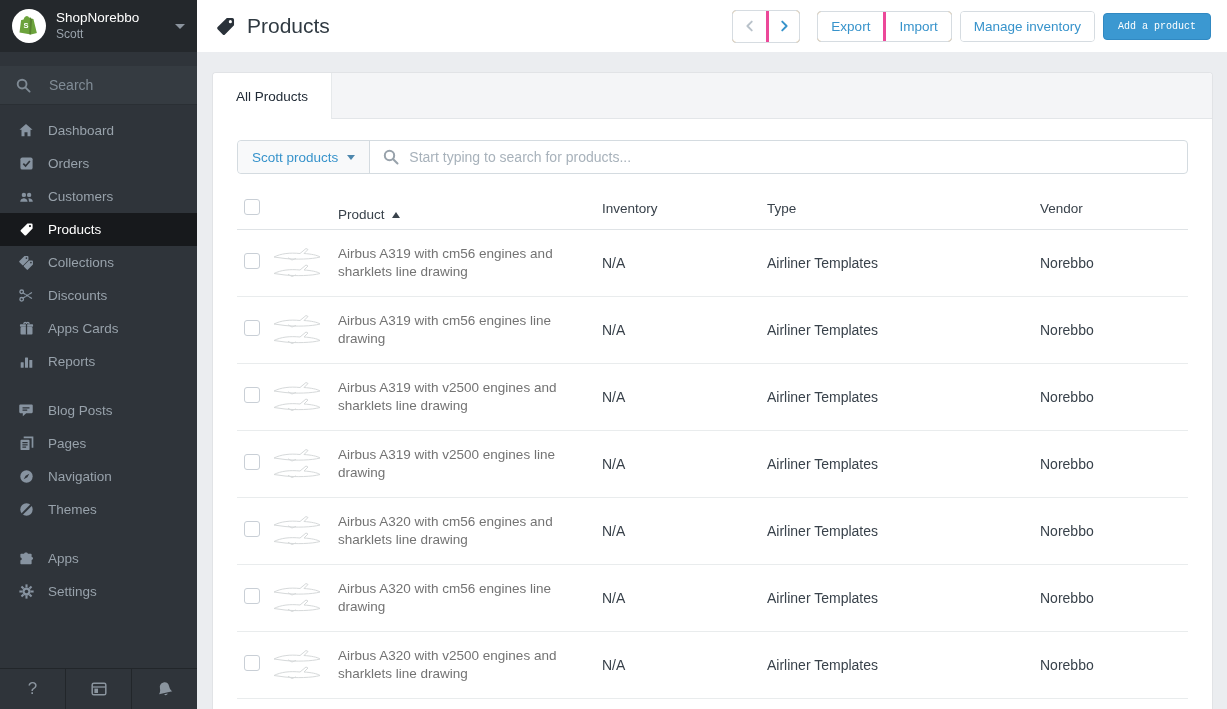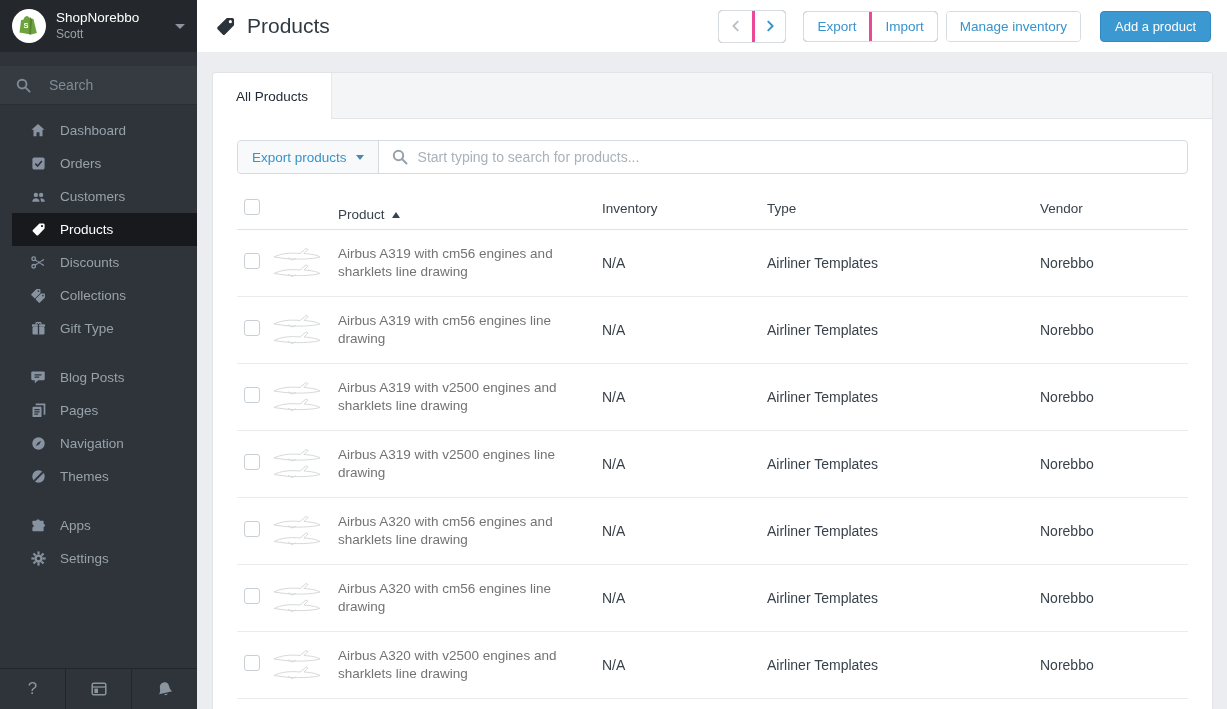--- a/index.html
+++ b/index.html
@@ -11,21 +11,21 @@
   .sidebar { position:absolute; left:0; top:0; bottom:0; width:197px; background:#2f343a; color:#98a2ab; }
   .sb-header { height:52px; background:#24282c; display:flex; align-items:center; padding:0 12px; gap:10px; }
   .avatar { width:34px; height:34px; border-radius:50%; background:#fff; display:flex; align-items:center; justify-content:center; flex:0 0 auto; }
   .sb-id { line-height:1.25; }
   .shop-name { color:#ffffff; font-size:13.5px; }
   .user-name { color:#9aa3ac; font-size:12px; }
   .sb-caret { margin-left:auto; width:0; height:0; border-left:5px solid transparent; border-right:5px solid transparent; border-top:5px solid #8b949e; cursor:pointer; }
   .sb-search { height:39px; display:flex; align-items:center; gap:18px; padding:0 16px; background:#353b41; border-bottom:1px solid #2a2f34;margin-top:14px; }
   .sb-search input { background:transparent; border:none; outline:none; color:#cfd6dc; font-size:14px; width:130px; font-family:"Liberation Sans",sans-serif; }
   .sb-search input::placeholder { color:#818c96; opacity:1; }
-  .nav { padding-top:9px;padding-left:12px; }
+  .nav { padding-top:9px; }
   .nav-group { margin-bottom:16px; }
   .nav-item { height:33px; display:flex; align-items:center; gap:13px; padding:0 12px 0 17px; font-size:13.5px; color:#98a2ab; cursor:pointer; }
   .nav-item.active { background:#17191c; color:#ffffff; }
   .nav-icon { width:18px; height:16px; display:flex; align-items:center; justify-content:center; color:#8793a0; flex:0 0 auto; }
   .nav-item.active .nav-icon { color:#ffffff; }
   .sb-footer { position:absolute; left:0; right:0; bottom:0; height:41px; display:flex; border-top:1px solid #22262a; background:#2f343a; }
   .footer-cell { flex:1; display:flex; align-items:center; justify-content:center; border-right:1px solid #22262a; color:#8b959f; cursor:pointer; font-size:17px; }
   .footer-cell:last-child { border-right:none; }
 
   
@@ -34,21 +34,21 @@
   .title-wrap { display:flex; align-items:center; gap:11px; }
   .page-title { font-size:21px; font-weight:400; color:#303a42; }
   .header-actions { margin-left:auto; display:flex; align-items:center; gap:8px; }
   .btn-group { display:flex; border:1px solid #d6dce1; border-radius:4px; background:#a16207; overflow:hidden; }
   .btn { padding:7px 13px; font-size:13.5px; color:#3793cb; background:#fff; border:none; cursor:pointer; font-family:"Liberation Sans",sans-serif; }
   .btn-group .btn + .btn, .btn-group .page-btn + .page-btn { border-left:3px solid #ec4899; }
   .page-btn { width:33px; height:31px; display:flex; align-items:center; justify-content:center; background:#fff; border:none; cursor:pointer; }
   .page-btn.disabled { color:#b9c2ca; }
   .page-btn.enabled { color:#3793cb; }
   .pagination { margin-right:9px; }
-  .btn-primary { background:#3b98d1; border:1px solid #3189c2; border-radius:4px; color:#fff; padding:7px 14px; font-size:13px; cursor:pointer; font-family:Liberation Sans, sans-serif;margin-left:11px; }
+  .btn-primary { background:#3b98d1; border:1px solid #3189c2; border-radius:4px; color:#fff; padding:7px 14px; font-size:10px; cursor:pointer; font-family:Liberation Mono, monospace; }
 
   .content { position:absolute; left:0; right:0; top:52px; bottom:0; background:#ebedf0; padding:21px 15px 0 16px;border-radius:22px; }
   .card { background:#fff; border-radius:3px 3px 0 0; height:700px; box-shadow:0 0 0 1px rgba(0,0,0,0.04); overflow:hidden; }
   .tab-strip { background:#f4f5f7; height:46px; display:flex; border-bottom:1px solid #e3e6e9; border-radius:3px 3px 0 0; }
   .tab { padding:0 23px; display:flex; align-items:center; font-size:13.5px; color:#212b36; background:#fff; border-right:1px solid #e6e9eb; height:46px; border-top-left-radius:3px; cursor:pointer; }
   .card-body { padding:21px 24px 0 24px; }
 
   .filter-bar { display:flex; border:1px solid #d4dbe0; border-radius:4px; height:34px; background:#fff; align-items:stretch; }
   .filter-btn { display:flex; align-items:center; gap:9px; padding:0 14px; background:#f8f9fa; border-right:1px solid #d4dbe0; color:#3793cb; font-size:13.5px; border-radius:4px 0 0 4px; cursor:pointer; }
   .filter-caret { width:0; height:0; border-left:4px solid transparent; border-right:4px solid transparent; border-top:5px solid #4d87ad; margin-top:1px; }
@@ -127,51 +127,61 @@
         <div class="nav-item active">
           <span class="nav-icon">
             <svg width="15" height="15" viewBox="0 0 16 16">
               <path fill="currentColor" fill-rule="evenodd" d="M9 1.5 H13.2 A1.3 1.3 0 0 1 14.5 2.8 V7 L7.6 14 A1.2 1.2 0 0 1 5.9 14 L2 10.1 A1.2 1.2 0 0 1 2 8.4 Z M11.7 3.1 a1.2 1.2 0 1 0 0 2.4 a1.2 1.2 0 1 0 0 -2.4"></path>
             </svg>
           </span>
           <span class="nav-label">Products</span>
         </div>
         <div class="nav-item">
           <span class="nav-icon">
-            <svg width="16" height="15" viewBox="0 0 16 16">
-              <circle cx="3.4" cy="4" r="1.9" fill="none" stroke="currentColor" stroke-width="1.4"></circle>
-              <circle cx="3.4" cy="12" r="1.9" fill="none" stroke="currentColor" stroke-width="1.4"></circle>
-              <path d="M5 5.3 L14 11 M5 10.7 L14 5" stroke="currentColor" stroke-width="1.4" stroke-linecap="round" stroke-dasharray="2.5 1.5"></path>
-            </svg>
-          </span>
-          <span class="nav-label">Discounts</span>
-        </div>
-        <div class="nav-item">
-          <span class="nav-icon">
             <svg width="16" height="16" viewBox="0 0 16 16">
               <g transform="scale(0.72)">
                 <path fill="currentColor" fill-rule="evenodd" d="M9 1.5 H13.2 A1.3 1.3 0 0 1 14.5 2.8 V7 L7.6 14 A1.2 1.2 0 0 1 5.9 14 L2 10.1 A1.2 1.2 0 0 1 2 8.4 Z M11.7 3.1 a1.2 1.2 0 1 0 0 2.4 a1.2 1.2 0 1 0 0 -2.4"></path>
               </g>
               <g transform="translate(4.5,4.5) scale(0.72)">
                 <path fill="currentColor" fill-rule="evenodd" d="M9 1.5 H13.2 A1.3 1.3 0 0 1 14.5 2.8 V7 L7.6 14 A1.2 1.2 0 0 1 5.9 14 L2 10.1 A1.2 1.2 0 0 1 2 8.4 Z M11.7 3.1 a1.2 1.2 0 1 0 0 2.4 a1.2 1.2 0 1 0 0 -2.4"></path>
               </g>
             </svg>
           </span>
           <span class="nav-label">Collections</span>
         </div>
         <div class="nav-item">
           <span class="nav-icon">
+            <svg width="16" height="15" viewBox="0 0 16 16">
+              <circle cx="3.4" cy="4" r="1.9" fill="none" stroke="currentColor" stroke-width="1.4"></circle>
+              <circle cx="3.4" cy="12" r="1.9" fill="none" stroke="currentColor" stroke-width="1.4"></circle>
+              <path d="M5 5.3 L14 11 M5 10.7 L14 5" stroke="currentColor" stroke-width="1.4" stroke-linecap="round" stroke-dasharray="2.5 1.5"></path>
+            </svg>
+          </span>
+          <span class="nav-label">Discounts</span>
+        </div>
+        <div class="nav-item">
+          <span class="nav-icon">
             <svg width="15" height="15" viewBox="0 0 16 16">
               <rect x="1.6" y="6.4" width="12.8" height="8" rx="1" fill="currentColor"></rect>
               <rect x="1" y="3.4" width="14" height="2.7" rx=".8" fill="currentColor"></rect>
               <path d="M8 3.2 v11.4" stroke="#2f343a" stroke-width="1.4"></path>
               <path d="M5.2 3.1 C5.2 .9 8 .9 8 3.1 C8 .9 10.8 .9 10.8 3.1" fill="none" stroke="currentColor" stroke-width="1.3"></path>
             </svg>
           </span>
-          <span class="nav-label">Gift Type</span>
+          <span class="nav-label">Apps Cards</span>
+        </div>
+        <div class="nav-item">
+          <span class="nav-icon">
+            <svg width="15" height="15" viewBox="0 0 16 16">
+              <rect x="1.8" y="8.8" width="3.2" height="5.8" rx=".6" fill="currentColor"></rect>
+              <rect x="6.4" y="3.6" width="3.2" height="11" rx=".6" fill="currentColor"></rect>
+              <rect x="11" y="6.4" width="3.2" height="8.2" rx=".6" fill="currentColor"></rect>
+            </svg>
+          </span>
+          <span class="nav-label">Reports</span>
         </div>
       </div>
       <div class="nav-group">
         <div class="nav-item">
           <span class="nav-icon">
             <svg width="16" height="15" viewBox="0 0 16 16">
               <path fill="currentColor" d="M2 1.5 h12 a1.2 1.2 0 0 1 1.2 1.2 v7 a1.2 1.2 0 0 1 -1.2 1.2 H8.2 L4.6 14 v-3.1 H2 a1.2 1.2 0 0 1 -1.2 -1.2 v-7 A1.2 1.2 0 0 1 2 1.5 z"></path>
               <path d="M4.3 5.2 h7.4 M4.3 7.6 h5" stroke="#2f343a" stroke-width="1.3"></path>
             </svg>
           </span>
@@ -292,21 +302,21 @@
   </div>
 
   <div class="content">
     <div class="card">
       <div class="tab-strip">
         <div class="tab">All Products</div>
       </div>
       <div class="card-body">
         <div class="filter-bar">
           <div class="filter-btn">
-            <span>Export products</span>
+            <span>Scott products</span>
             <span class="filter-caret"></span>
           </div>
           <div class="search-box">
             <svg width="16" height="16" viewBox="0 0 16 16">
               <circle cx="6.5" cy="6.5" r="4.7" fill="none" stroke="#98a2ab" stroke-width="2"></circle>
               <path d="M10.2 10.2 L14.5 14.5" stroke="#98a2ab" stroke-width="2" stroke-linecap="round"></path>
             </svg>
             <input type="text" placeholder="Start typing to search for products..." style="">
           </div>
         </div>

